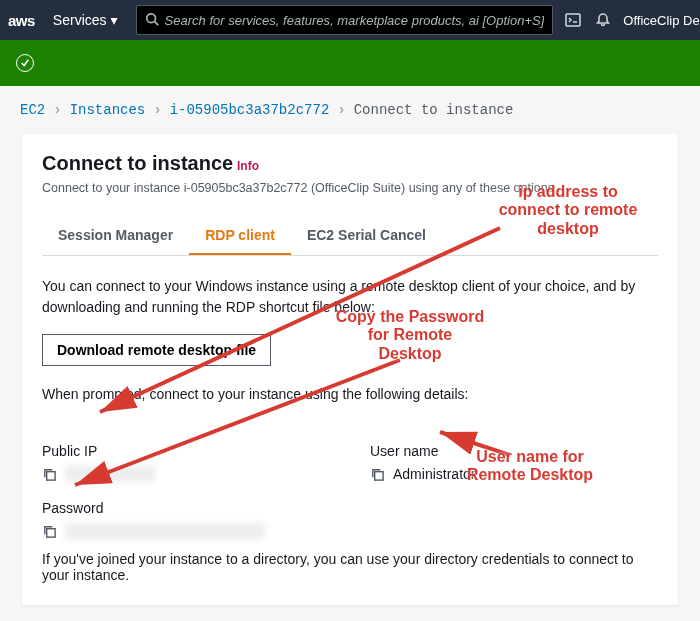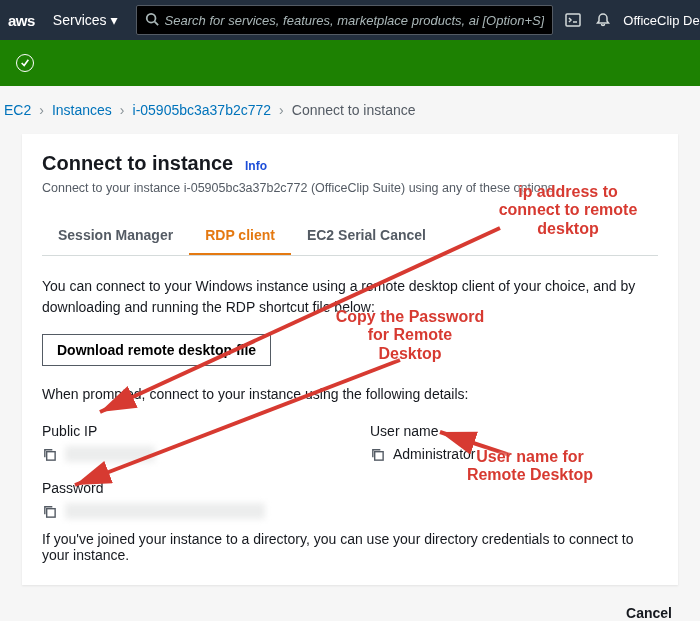--- a/index.html
+++ b/index.html
@@ -62,34 +62,34 @@
     .banner .check {
       width: 18px; height: 18px; border: 1.5px solid #fff; border-radius: 50%;
       display: flex; align-items: center; justify-content: center; flex-shrink: 0;
       margin-top: 2px;
     }
     .banner-title { font-weight: 700; font-size: 14px; }
     .banner-desc { font-size: 13px; margin-top: 4px;}
     
     .crumbs {
       display: flex; align-items: center; gap: 8px;
-      padding: 16px 22px 8px 4px; font-size: 14px;
+      padding: 16px 22px 8px 20px; font-size: 14px; font-family: Liberation Mono, monospace;
     }
     .crumbs a { color: #0073bb; text-decoration: none; cursor: pointer;}
     .crumbs .sep { color: #879196;}
     .crumbs .current { color: #545b64;}
     
     .card {
       background: #fff;
       margin: 8px 22px 8px 22px;
       box-shadow: 0 1px 2px rgba(0,0,0,.08);
       padding: 18px 20px 22px 20px;
     }
     .card h1 { font-size: 20px; font-weight: 700; display: inline-block;}
-    .info-link { color: #1d4ed8; font-size: 12px; font-weight: 600; margin-left: 8px; cursor: pointer;}
+    .info-link { color: #be185d; font-size: 12px; font-weight: 600; cursor: pointer;}
     .subtitle { color: #545b64; font-size: 12.5px; margin-top: 6px; }
     
     .tabs {
       border-bottom: 1px solid #d5dbdb;
       margin-top: 22px;
       display: flex;
     }
     .tab {
       padding: 10px 16px 10px 16px; font-size: 14px; font-weight: 700; color: #545b64;
       border-bottom: 2px solid transparent; cursor: pointer;
@@ -98,21 +98,21 @@
     
     .body-text { margin-top: 20px; font-size: 14px; line-height: 1.5;}
     .dl-btn {
       border: 1px solid #545b64; background: #fff; padding: 7px 14px;
       font-size: 14px; font-weight: 600; cursor: pointer; margin-top: 16px;
       display: inline-block;
     }
     .cols {
       display: flex; gap: 40px; margin-top: 18px;
     }
-    .col { flex: 1;}
+    .col { flex: 1; margin-top: 20px;}
     .field-label { font-size: 14px; margin-bottom: 7px;}
     .field-row { display: flex; align-items: center; gap: 8px; font-size: 14px;}
     .copy-ic {
       width: 15px; height: 15px; color: #545b64; cursor: pointer; flex-shrink:0;
     }
     .blur-box {
       background: #eceded; border-radius: 2px;
       height: 16px; display: inline-block;
       filter: blur(3px);
     }

